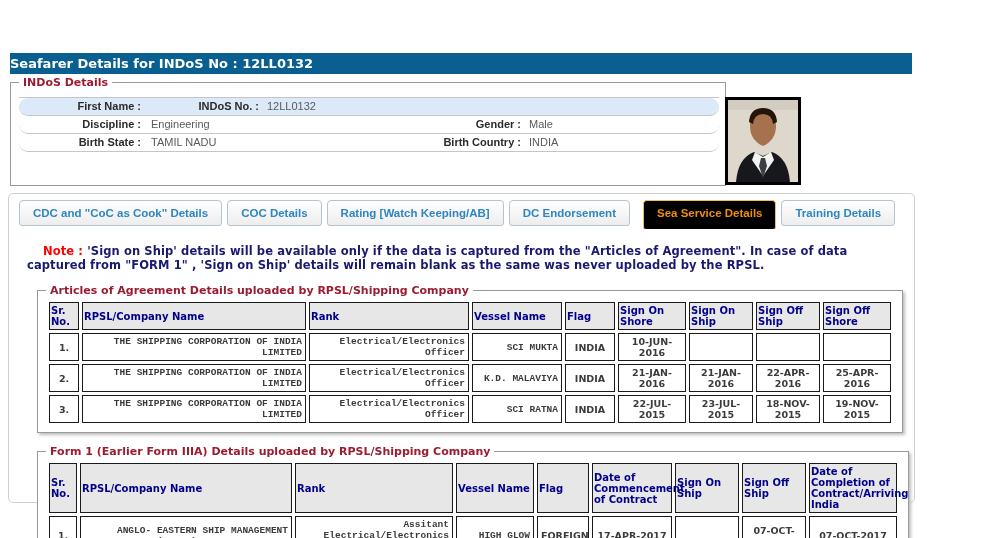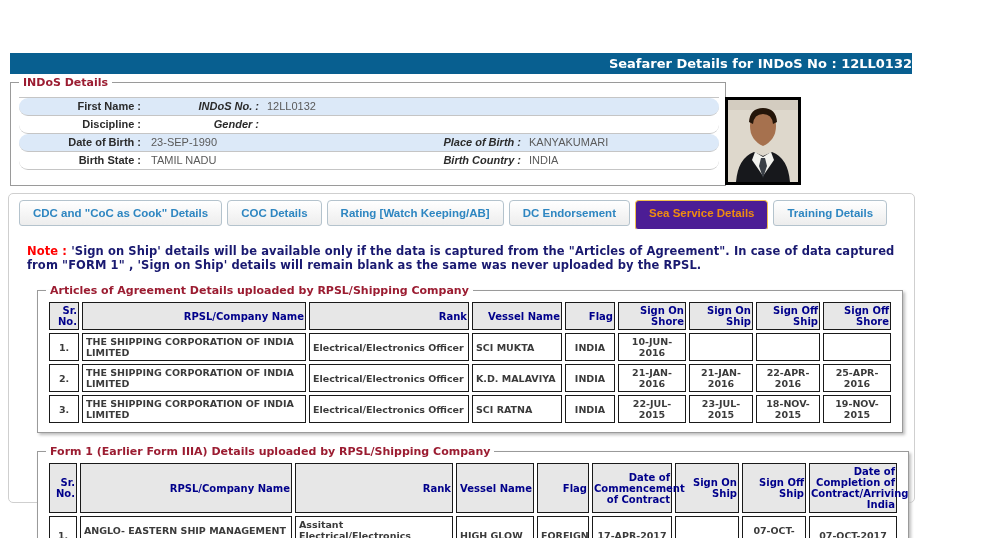--- a/index.html
+++ b/index.html
@@ -2,21 +2,21 @@
 <html><head>
 <meta charset="utf-8">
 <style>
   * { box-sizing: border-box; margin: 0; padding: 0; }
   html, body { width: 1008px; height: 538px; background: #ffffff; overflow: hidden;
     font-family: "Liberation Sans", sans-serif; }
 
   .title-bar {
     margin: 53px 96px 0 10px;
     width: 902px; height: 21px; line-height: 21px;
-    background: #085f90; color: #ffffff; text-align: right;
+    background: #085f90; color: #ffffff; text-align: left;
     font-size: 13px; font-weight: bold;
     font-family: "DejaVu Sans", sans-serif;
   }
 
   fieldset.indos-fs {
     margin: 2px 0 0 10px; width: 716px; height: 110px;
     border: 1px solid #9a9a9a; padding: 6px 0 0 8px; position: relative;
     background: #ffffff;
   }
   fieldset legend {
@@ -24,21 +24,21 @@
     font-family: "DejaVu Sans", sans-serif;
   }
   .detail-rows { width: 700px; margin-top: 2px; border-top: 1px solid #c5c5c5; }
   .detail-row { display: flex; height: 18px; line-height: 17px; font-size: 11px;
     border-bottom: 1px solid #c5c5c5; align-items: center; border-radius: 9px; }
   .detail-row.alt { background: #dce9f8; }
   .dl { font-weight: bold; color: #2b2b2b; text-align: right; }
   .dv { color: #5a5a5a; }
   .dl1 { width: 122px; }
   .dv1 { width: 262px; padding-left: 10px; }
-  .dl2 { width: 118px; font-style: italic; }
+  .dl2 { width: 118px; }
   .dv2 { flex: 1; padding-left: 8px; }
 
   .photo {
     position: absolute; top: 8px; left: 714px; width: 76px; height: 88px;
     border: 3px solid #000000; background: #ded8cc;
   }
   .photo svg { display: block; width: 100%; height: 100%; }
 
   .panel {
     margin: 7px 0 0 8px; width: 907px; height: 310px;
@@ -47,74 +47,70 @@
   }
   .tabs { display: flex; gap: 5px; align-items: flex-start; height: 30px; }
   .tab {
     border: 1px solid #b4c3cd; border-radius: 4px 4px 3px 3px;
     background: linear-gradient(#ffffff, #ededed);
     color: #2e86c1; font-weight: bold; font-size: 11.5px;
     padding: 6px 13px 6px 13px; cursor: pointer; white-space: nowrap;
   }
   .tab.active {
     border: 1px solid #f2c14e; border-bottom-color: #ffffff;
-    background: #4c1d95; color: #ef8d10; padding-bottom: 10px;
+    background: #000000; color: #ef8d10; padding-bottom: 10px; margin-left: 8px;
   }
 
   .note {
     margin: 14px 8px 0 8px; font-size: 11.5px; font-weight: bold;
     color: #191970; line-height: 14px;
     font-family: "DejaVu Sans", sans-serif; letter-spacing: 0.1px;
   }
-  .note-prefix { color: #ff0000; }
+  .note-prefix { color: #ff0000; margin-left: 16px; }
 
   fieldset.table-fs {
     margin: 12px 8px 0 18px; width: 850px;
     border: 1px solid #9a9a9a; padding: 2px 8px 6px 8px;
     box-shadow: 2px 2px 3px #bdbdbd; background: #ffffff;
   }
   table.grid {
     border-collapse: separate; border-spacing: 3px; table-layout: fixed;
     width: 100%; font-family: "DejaVu Sans", sans-serif;
   }
   table.grid th {
     border: 1px solid #1a1a1a; background: #e7e7e7; color: #00008b;
-    font-size: 10px; font-weight: bold; text-align: right;
+    font-size: 10px; font-weight: bold; text-align: left;
     padding: 2px 1px; line-height: 11px;
   }
   table.grid td {
     border: 1px solid #1a1a1a; background: #ffffff; color: #3b3b3b;
     font-size: 9.5px; font-weight: bold; padding: 2px 3px; line-height: 11px;
     overflow: hidden;
   }
   td.c { text-align: center; }
-  td.l { text-align: left; padding-left: 6px; }
+  td.l { text-align: right; padding-left: 6px; font-family: Liberation Mono, monospace; }
 </style>
 </head>
 <body>
 
 <div class="title-bar">Seafarer Details for INDoS No : 12LL0132</div>
 
 <fieldset class="indos-fs">
   <legend>INDoS Details</legend>
   <div class="detail-rows">
     <div class="detail-row alt">
       <span class="dl dl1">First Name :</span>
       <span class="dl dl2">INDoS No. :</span>
       <span class="dv dv2">12LL0132</span>
     </div>
     <div class="detail-row">
       <span class="dl dl1">Discipline :</span>
+      <span class="dv dv1">Engineering</span>
       <span class="dl dl2">Gender :</span>
-    </div>
-    <div class="detail-row alt">
-      <span class="dl dl1">Date of Birth :</span>
-      <span class="dv dv1">23-SEP-1990</span>
-      <span class="dl dl2">Place of Birth :</span>
-      <span class="dv dv2">KANYAKUMARI</span>
+      <span class="dv dv2">Male</span>
     </div>
     <div class="detail-row">
       <span class="dl dl1">Birth State :</span>
       <span class="dv dv1">TAMIL NADU</span>
       <span class="dl dl2">Birth Country :</span>
       <span class="dv dv2">INDIA</span>
     </div>
   </div>
   <div class="photo">
     <svg viewBox="0 0 70 82">

